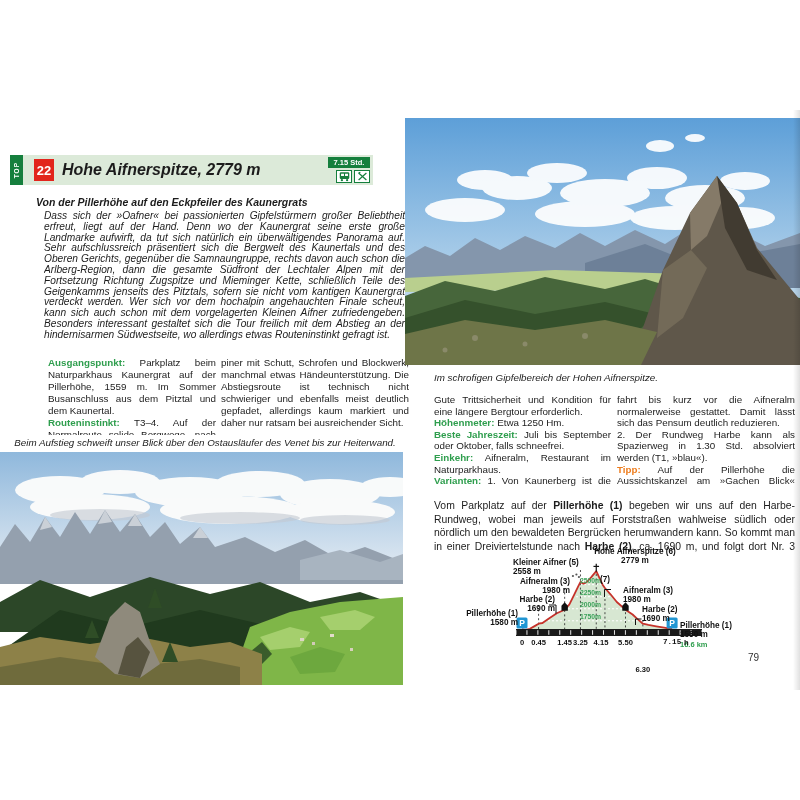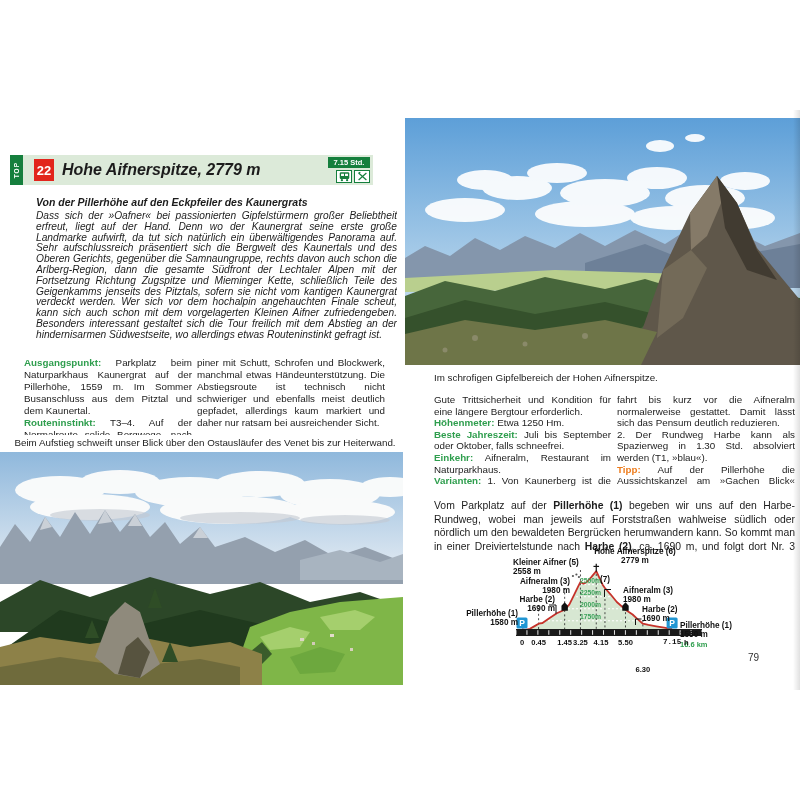--- a/index.html
+++ b/index.html
@@ -18,34 +18,34 @@
   #page-title{left:52px;top:6px;font-size:16px;font-weight:bold;font-style:italic;white-space:nowrap;}
   #duration-badge{left:318px;top:2px;width:42px;height:11px;background:#157f3d;color:#fff;
     font-size:7.5px;font-weight:bold;display:flex;align-items:center;justify-content:center;}
   .hdr-icon{top:15px;width:16px;height:13px;background:#fff;border:1px solid #157f3d;
     display:flex;align-items:center;justify-content:center;box-sizing:border-box;}
   #icon-bus{left:326px;}
   #icon-refresh{left:344px;}
 
   
   #subtitle{left:36px;top:196px;font-size:10.5px;font-weight:bold;font-style:italic;}
-  #intro{left:36px;top:211px;width:361px;height:146px;overflow:hidden;
+  #intro{left:44px;top:211px;width:361px;height:146px;overflow:hidden;
     font-size:10.2px;font-style:italic;line-height:10.8px;text-align:justify;}
   .info-block{display:flex;}
-  #info-left{left:24px;top:357px;width:361px;height:78px;overflow:hidden;gap:5px;}
+  #info-left{left:48px;top:357px;width:361px;height:78px;overflow:hidden;gap:5px;}
   #info-left .col1{width:168px;}
   #info-left .col2{width:188px;}
   #info-right{left:434px;top:394px;width:361px;height:92px;overflow:hidden;gap:6px;}
   #info-right .col1{width:177px;}
   #info-right .col2{width:178px;}
   .info-block p{margin:0;font-size:9.8px;line-height:12px;text-align:justify;}
   #info-right p{line-height:11.6px;}
   .kw{color:#2f9e4e;font-weight:bold;}
   .kw.orange{color:#ee7d1e;}
-  .caption{font-size:9.8px;}
+  .caption{font-size:9.8px;font-style:italic;}
   #caption-left{left:10px;top:437px;width:390px;text-align:center;}
   #caption-right{left:434px;top:372px;width:360px;}
 
   
   #photo-right{left:405px;top:118px;width:395px;height:247px;}
   #photo-left{left:0;top:452px;width:403px;height:234px;}
   #page-edge{left:793px;top:110px;width:7px;height:580px;
     background:linear-gradient(to right,rgba(0,0,0,0),rgba(0,0,0,0.12));}
 
   

